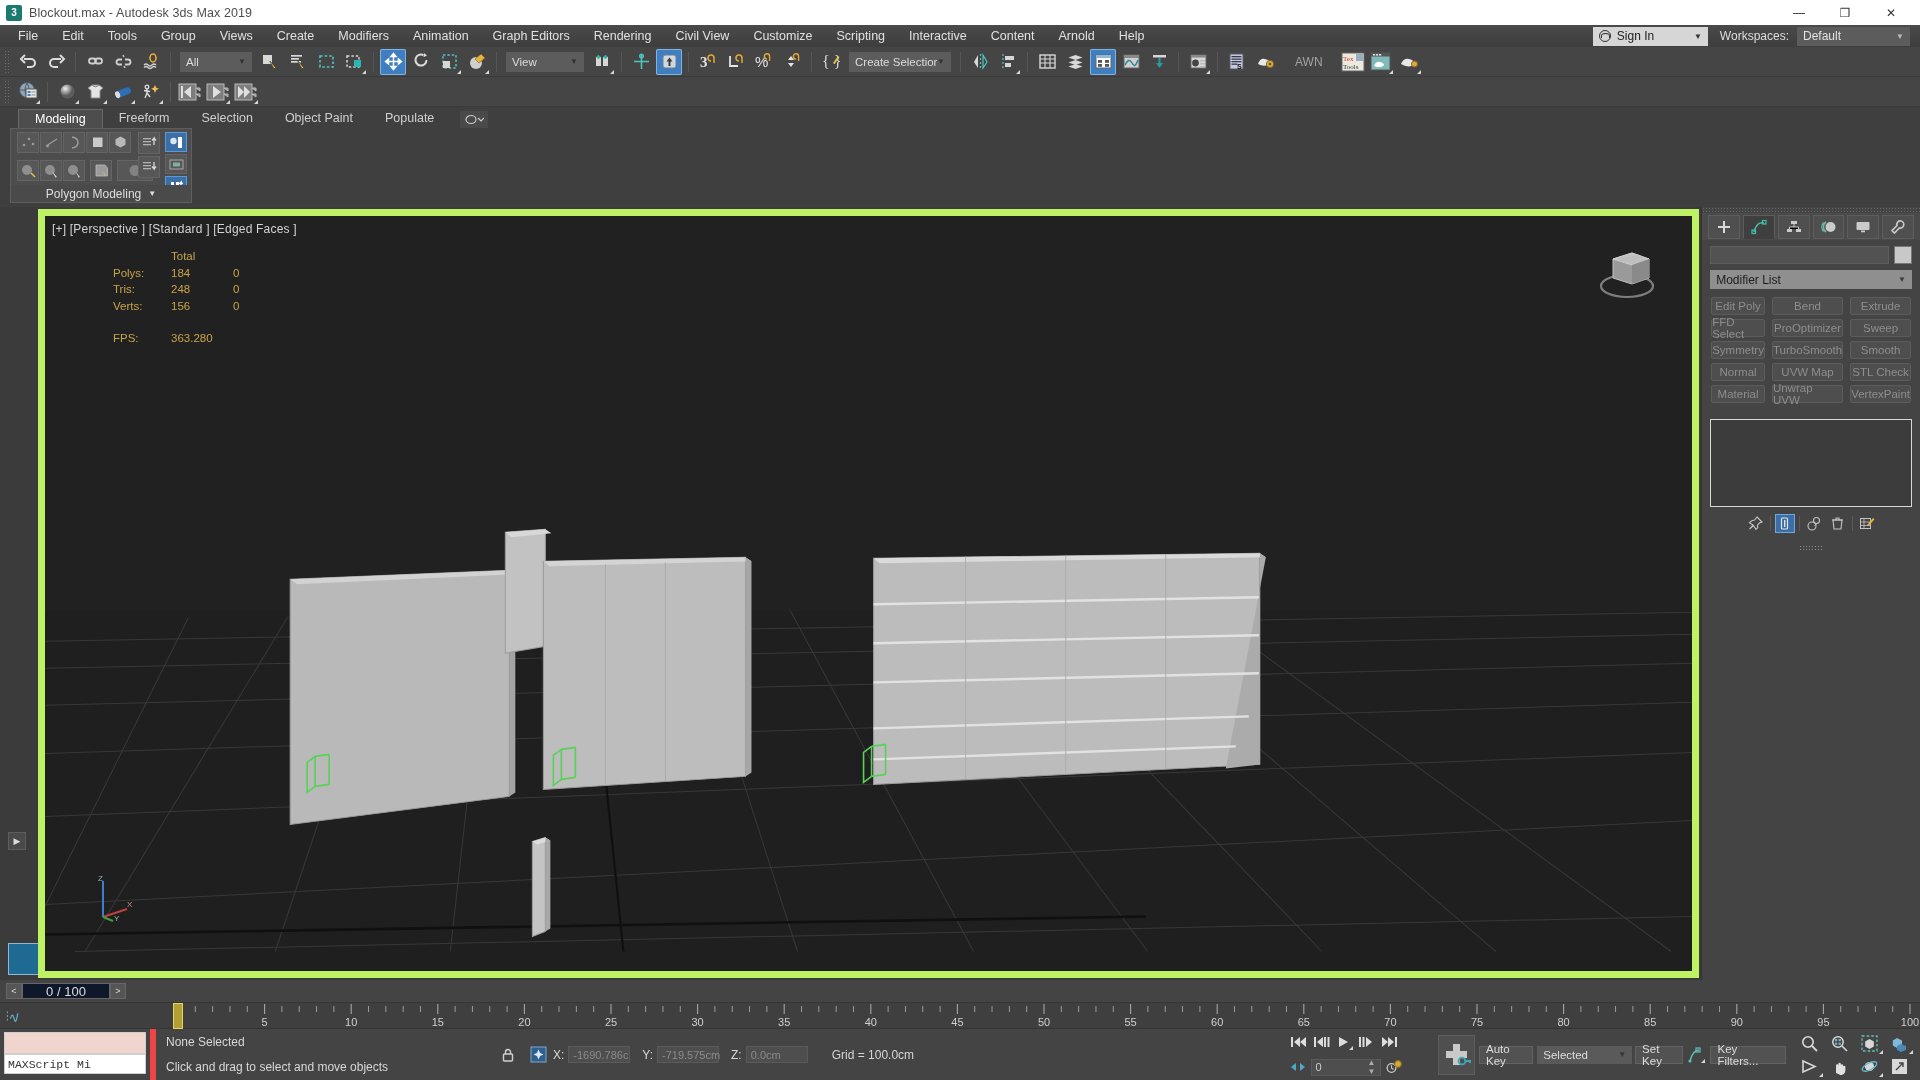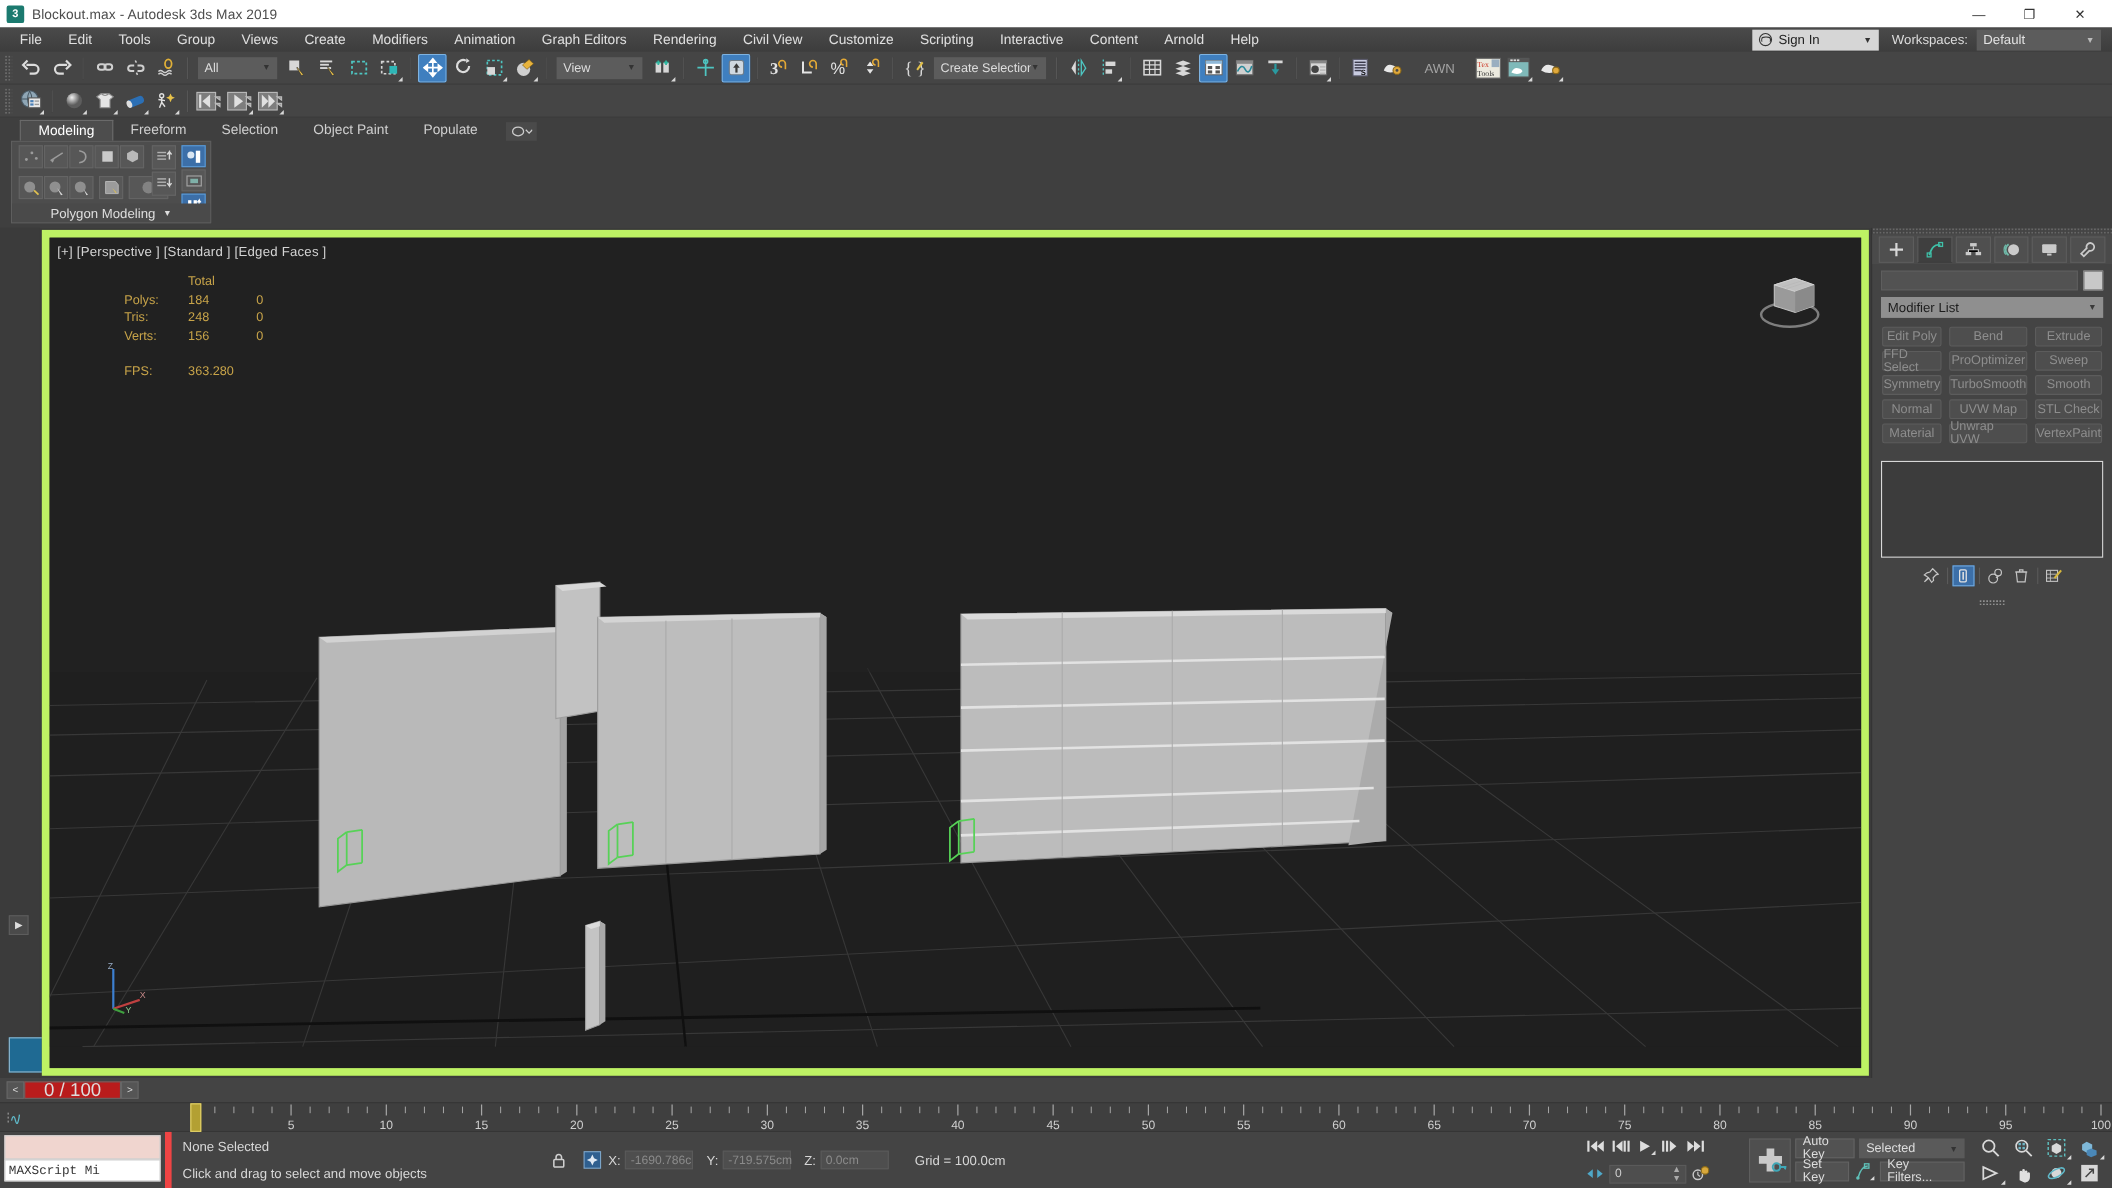--- a/index.html
+++ b/index.html
@@ -129,22 +129,22 @@
   .stbtn.sel{ background:#3c6fa8; border:1px solid #6fa8dc;}
   .stsep{ width:1px;height:15px;background:#5a5a5a;}
   .cp-dragbar{ margin:8px auto 0 auto; width:24px;height:5px;
                background-image:radial-gradient(#909090 40%, transparent 41%);
                background-size:3px 3px;}
 
   
   .timebar{ flex:0 0 22px; display:flex; align-items:center; background:#444; padding-left:6px;}
   .tprev,.tnext{ width:16px;height:16px;background:#555;border:1px solid #666;color:#ddd;
                  font-size:9px;display:flex;align-items:center;justify-content:center;}
-  .tframe{ width:88px;height:16px;background:#b91c1c;border:1px solid #666;color:#ddd;
-           font-size:17px; display:flex;align-items:center;justify-content:center;}
+  .tframe{ width:88px;height:16px;background:#0f172a;border:1px solid #666;color:#ddd;
+           font-size:13px; display:flex;align-items:center;justify-content:center;}
   .ruler{ flex:0 0 26px; background:#3f3f3f; position:relative; border-top:1px solid #353535;}
   .slider-handle{ position:absolute; top:0; width:10px; height:26px; background:#b3a033;
                   border:1px solid #e3d26a;}
 
   
   .statuswrap{ flex:0 0 52px; display:flex; background:#444; border-top:1px solid #353535;}
   .mxs{ flex:0 0 150px; display:flex;flex-direction:column; padding:3px 4px;}
   .mxs-top{ height:22px; background:#f0d5cf; border:1px solid #cfcfcf;}
   .mxs-bot{ height:20px; background:#fff; border:1px solid #cfcfcf; color:#333;
             font-size:11.5px; font-family:"Liberation Mono", monospace;
@@ -163,21 +163,21 @@
   .playwrap{ flex:0 0 150px; display:flex;flex-direction:column;justify-content:center;
              padding-left:4px;}
   .playrow{ display:flex;align-items:center;height:25px;gap:3px;}
   .pbtn{ width:20px;height:18px;display:flex;align-items:center;justify-content:center;
          color:#ddd;font-size:10px; position:relative;}
   .spin{ width:70px;height:17px;background:#4e4e4e;border:1px solid #5a5a5a;color:#ccc;
          font-size:11px;display:flex;align-items:center;padding:0 4px;}
   .keywrap{ flex:0 0 200px; display:flex; align-items:center; gap:4px; padding:0 4px;}
   .bigkey{ width:42px;height:40px;background:#4f4f4f;border:1px solid #5e5e5e;
            display:flex;align-items:center;justify-content:center;}
-  .keycol{ display:flex;flex-direction:column;gap:3px;}
+  .keycol{ display:flex;flex-direction:row;gap:3px;}
   .keybtn{ height:18px;background:#525252;border:1px solid #626262;color:#ddd;
            font-size:11.5px;display:flex;align-items:center;justify-content:center;
            padding:0 6px;}
   .selcombo{ width:108px;height:18px;background:#5a5a5a;color:#ddd;font-size:11.5px;
              display:flex;align-items:center;padding:0 6px;}
   .navwrap{ flex:0 0 130px; display:flex;flex-wrap:wrap; align-items:center;
             align-content:center; padding-left:4px;}
   .nbtn{ width:30px;height:23px;display:flex;align-items:center;justify-content:center;
          position:relative;}
   svg{ display:block; }

